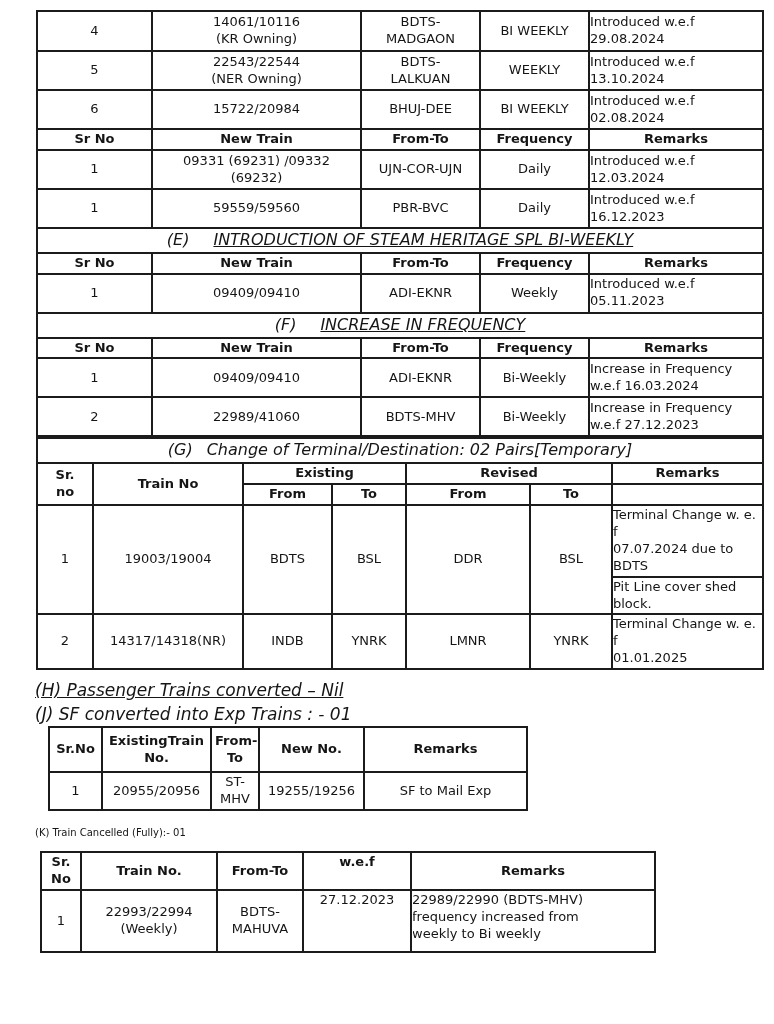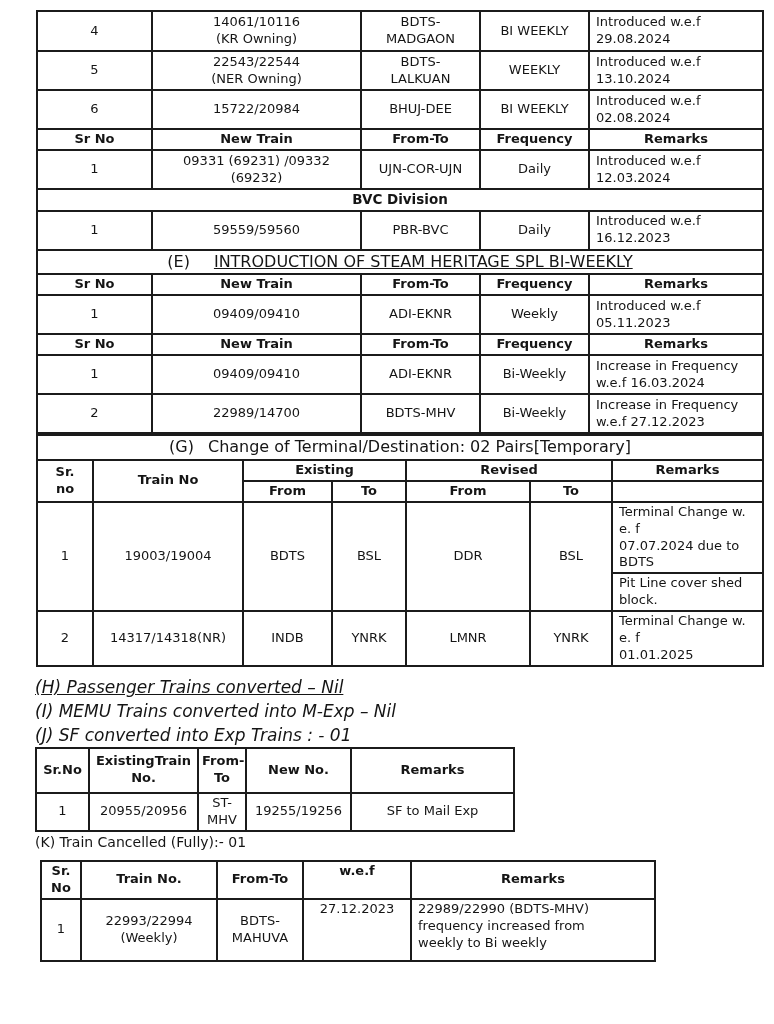--- a/index.html
+++ b/index.html
@@ -8,34 +8,34 @@
     font-family:"DejaVu Sans","Liberation Sans",sans-serif;
     box-sizing:border-box; padding-top:10px; overflow:hidden; margin:0 auto;
   }
   table { border-collapse:collapse; table-layout:fixed; margin-left:36px; }
   td, th {
     border:2px solid #1b1b1b; font-size:13px; line-height:1.3;
     text-align:center; vertical-align:middle; padding:1px 3px;
     white-space:pre-line; font-weight:normal; overflow:hidden;
   }
   th { font-weight:bold; }
-  .rem { text-align:left; padding-left:6px; }
+  .rem { text-align:left; padding-left:0; }
   .band { font-weight:bold; font-size:13.5px; }
-  .sechead { font-size:16px; font-weight:500; white-space:normal; }
+  .sechead { font-style:italic; font-size:16px; font-weight:500; white-space:normal; }
   .sechead .lbl { margin-right:24px; }
   .sechead .u { text-decoration:underline; }
   .g-head .lbl { margin-right:14px; }
   tr.r40{height:40px} tr.r39{height:39px} tr.r20{height:20px} tr.r21{height:21px}
   tr.r24{height:24px} tr.r23{height:23px} tr.r18{height:18px} tr.r59{height:59px}
   tr.r36{height:36px} tr.r44{height:44px} tr.r45{height:45px} tr.r38{height:38px}
   tr.r62{height:62px}
   .note { font-style:italic; font-size:17px; margin:0 0 0 35px; line-height:24px; }
   .note-h { margin-top:8px;text-decoration:underline; }
-  .note-k { font-style:normal; font-size:14px; line-height:20px; }
-  .tblJ { margin-left:35px; }
+  .note-k { font-style:normal; font-size:10px; margin-top:12px; line-height:20px; }
+  .tblJ { margin-left:48px; }
   .tblK { margin-left:40px; margin-top:8px; }
   .vtop { vertical-align:top;border-radius:8px; }
 </style>
 </head>
 <body>
 
 <div class="doc">
 
   <table class="tblA" style="width:726px">
     <colgroup>
@@ -85,23 +85,20 @@
     <tr class="r39">
       <td>1</td>
       <td>09331 (69231) /09332
 (69232)</td>
       <td>UJN-COR-UJN</td>
       <td>Daily</td>
       <td class="rem">Introduced w.e.f
 12.03.2024</td>
     </tr>
 
-    <tr class="r20">
-      <td colspan="5" class="band">BVC Division</td>
-    </tr>
     <tr class="r39">
       <td>1</td>
       <td>59559/59560</td>
       <td>PBR-BVC</td>
       <td>Daily</td>
       <td class="rem">Introduced w.e.f
 16.12.2023</td>
     </tr>
 
     <tr class="r24">
@@ -118,38 +115,43 @@
     </tr>
     <tr class="r39">
       <td>1</td>
       <td>09409/09410</td>
       <td>ADI-EKNR</td>
       <td>Weekly</td>
       <td class="rem">Introduced w.e.f
 05.11.2023</td>
     </tr>
 
+    <tr class="r23">
+      <td colspan="5" class="sechead">
+        <span class="lbl">(F)</span><span class="u">INCREASE IN FREQUENCY</span>
+      </td>
+    </tr>
     <tr class="r20">
       <th>Sr No</th>
       <th>New Train</th>
       <th>From-To</th>
       <th>Frequency</th>
       <th>Remarks</th>
     </tr>
     <tr class="r39">
       <td>1</td>
       <td>09409/09410</td>
       <td>ADI-EKNR</td>
       <td>Bi-Weekly</td>
       <td class="rem">Increase in Frequency
 w.e.f 16.03.2024</td>
     </tr>
     <tr class="r39">
       <td>2</td>
-      <td>22989/14700</td>
+      <td>22989/41060</td>
       <td>BDTS-MHV</td>
       <td>Bi-Weekly</td>
       <td class="rem">Increase in Frequency
 w.e.f 27.12.2023</td>
     </tr>
   </tbody>
     </table>
 
   <table class="tblG" style="width:726px">
     <colgroup>
@@ -204,21 +206,20 @@
       <td>YNRK</td>
       <td>LMNR</td>
       <td>YNRK</td>
       <td class="rem">Terminal Change w. e. f
 01.01.2025</td>
     </tr>
   </tbody>
     </table>
 
   <p class="note note-h">(H) Passenger Trains converted – Nil</p>
-  <p class="note">(I) MEMU Trains converted into M-Exp – Nil</p>
   <p class="note">(J) SF converted into Exp Trains : - 01</p>
 
   <table class="tblJ" style="width:478px">
     <colgroup>
       <col style="width:53px">
         <col style="width:109px">
         <col style="width:48px">
         <col style="width:105px">
         <col style="width:163px">
     </colgroup>

